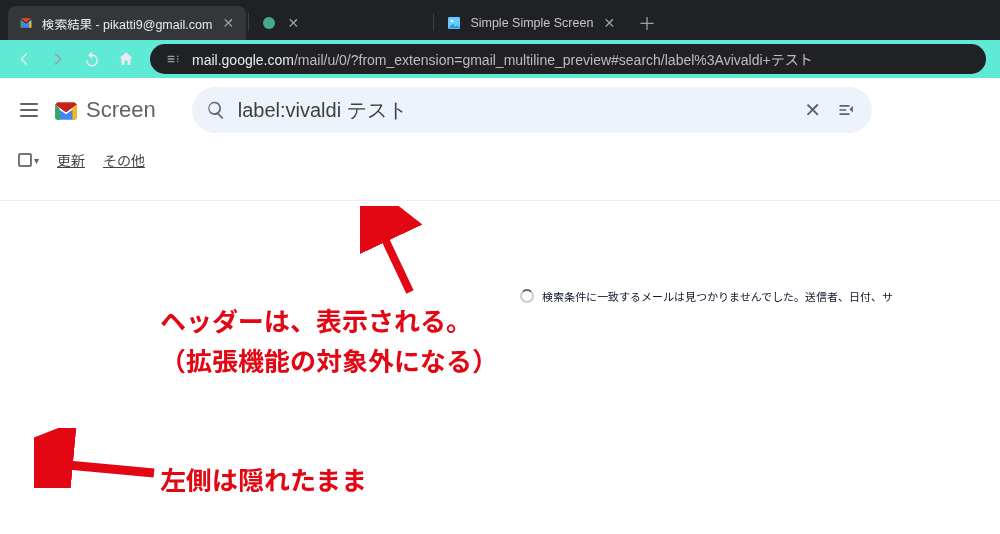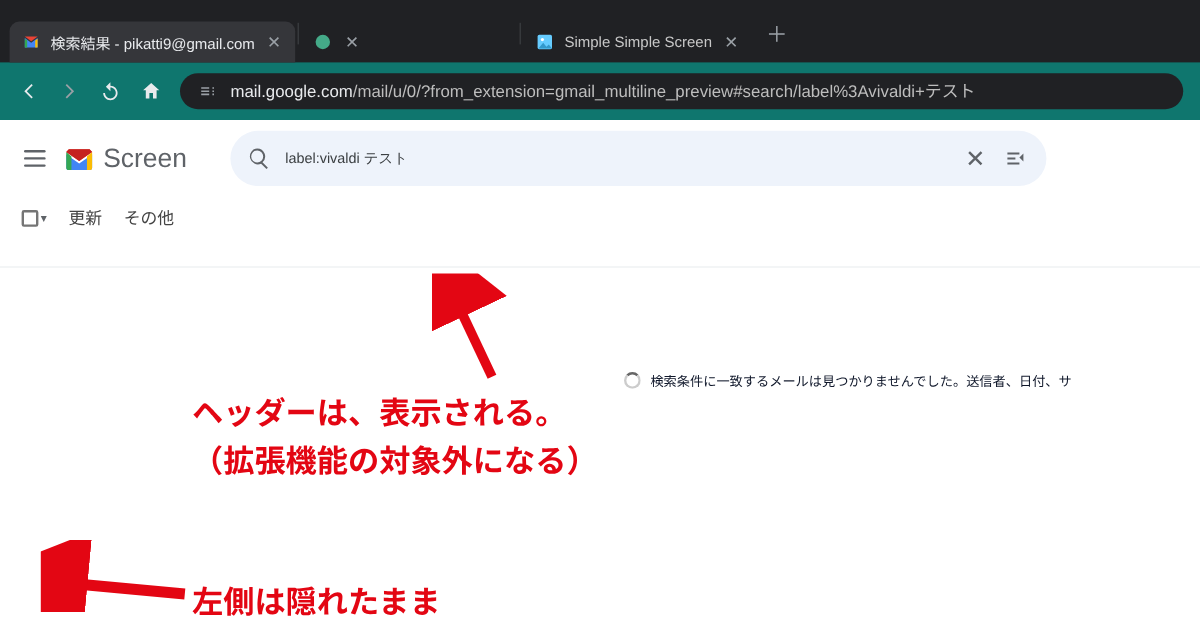--- a/index.html
+++ b/index.html
@@ -1,34 +1,34 @@
 <!DOCTYPE html>
 <html><head>
 <meta charset="utf-8">
 <style>
   * { box-sizing: border-box; margin: 0; padding: 0; }
   html, body { width: 1000px; height: 534px; font-family: Arial, "Noto Sans JP", sans-serif; overflow: hidden; background:#fff; }
 
   
   .browser-chrome { background:#202124; color:#e8eaed; }
-  .tab-strip { display:flex; align-items:flex-end; height:52px; padding:4px 8px 0 8px; gap:0; }
+  .tab-strip { display:flex; align-items:flex-end; height:40px; padding:4px 8px 0 8px; gap:0; }
   .tab {
     display:flex; align-items:center; gap:8px;
     height:34px; padding:0 10px; min-width:180px; max-width:250px;
     border-radius:8px 8px 0 0; font-size:12.5px; color:#c7c7c7;
     position:relative; cursor:pointer;
   }
   .tab.active { background:#35363a; color:#e8eaed; }
   .tab .favicon { width:16px; height:16px; flex:none; display:flex; align-items:center; justify-content:center; }
   .tab .title { flex:1; white-space:nowrap; overflow:hidden; text-overflow:ellipsis; }
   .tab .close { width:16px; height:16px; flex:none; display:flex; align-items:center; justify-content:center; color:#9aa0a6; font-size:14px; }
   .tab-sep { width:1px; height:18px; background:#3c4043; align-self:center; margin:0 2px; }
   .new-tab { width:28px; height:28px; display:flex; align-items:center; justify-content:center; color:#9aa0a6; font-size:18px; margin-left:6px; align-self:center; cursor:pointer; border-radius:50%; }
 
-  .addr-bar { display:flex; align-items:center; gap:14px; height:48px; padding:0 14px; background:#0f766e; }
+  .addr-bar { display:flex; align-items:center; gap:14px; height:38px; padding:0 14px; background:#5eead4; }
   .addr-btn { width:20px; height:20px; display:flex; align-items:center; justify-content:center; color:#9aa0a6; cursor:pointer; }
   .addr-btn.enabled { color:#e8eaed; }
   .omnibox { flex:1; display:flex; align-items:center; gap:10px; background:#202124; border-radius:18px; height:30px; padding:0 14px; }
   .site-chip { width:18px;height:18px; display:flex;align-items:center;justify-content:center; color:#9aa0a6; }
   .url { color:#bdbdbd; font-size:14px; white-space:nowrap; overflow:hidden; text-overflow:ellipsis; }
   .url .host { color:#e8eaed; }
 
   
   .gmail { background:#fff; height:calc(534px - 80px); position:relative; }
   .gmail-header {
@@ -37,28 +37,28 @@
   .ham { width:24px; height:24px; display:flex; flex-direction:column; justify-content:center; gap:4px; cursor:pointer; padding:0 4px; }
   .ham span { display:block; width:18px; height:2px; background:#5f6368; border-radius:1px; }
   .gmail-logo { display:flex; align-items:center; gap:6px; margin-left:4px; margin-right:28px; }
   .gmail-logo .m { width:28px; height:22px; }
   .gmail-logo .word { font-size:22px; color:#5f6368; font-weight:400; letter-spacing:0; }
   .searchbox {
     flex:1; max-width:680px; height:46px; background:#eef3fb; border-radius:24px;
     display:flex; align-items:center; gap:12px; padding:0 14px;
   }
   .searchbox .sicon { color:#5f6368; width:20px;height:20px; display:flex;align-items:center;justify-content:center; }
-  .searchbox .query { flex:1; color:#3c4043; font-size:12px; background:transparent; border:none; outline:none; }
+  .searchbox .query { flex:1; color:#3c4043; font-size:20px; background:transparent; border:none; outline:none; }
   .searchbox .clear, .searchbox .tune { color:#5f6368; width:22px;height:22px; display:flex;align-items:center;justify-content:center; cursor:pointer; font-size:20px; }
 
   .gm-toolbar { display:flex; align-items:center; gap:18px; padding:8px 18px 6px 18px; font-size:14px; color:#444; }
   .sel-box { display:flex; align-items:center; gap:2px; }
   .sel-box .chk { width:14px;height:14px; border:2px solid #757575; border-radius:2px; }
   .sel-box .dd { font-size:10px; color:#5f6368; }
-  .tool-link { cursor:pointer; }
+  .tool-link { cursor:pointer;text-decoration:underline; }
 
   .gm-divider { height:0; border-top:1px solid #eceff1; margin-top:24px; }
 
   .no-results {
     position:absolute; top:210px; left:520px; right:0;
     font-size:11px; color:#0f172a; white-space:nowrap; overflow:hidden;
   }
   .no-results .spinner {
     display:inline-block; width:14px;height:14px; border:2px solid #ccc; border-top-color:#666;
     border-radius:50%; margin-right:8px; vertical-align:-2px;

